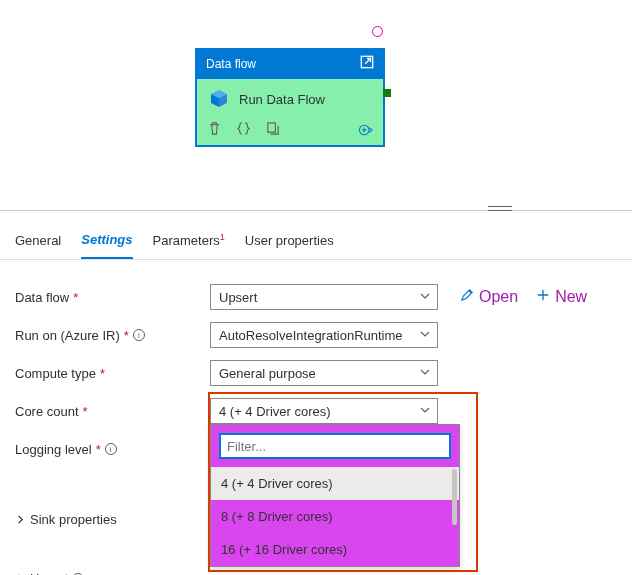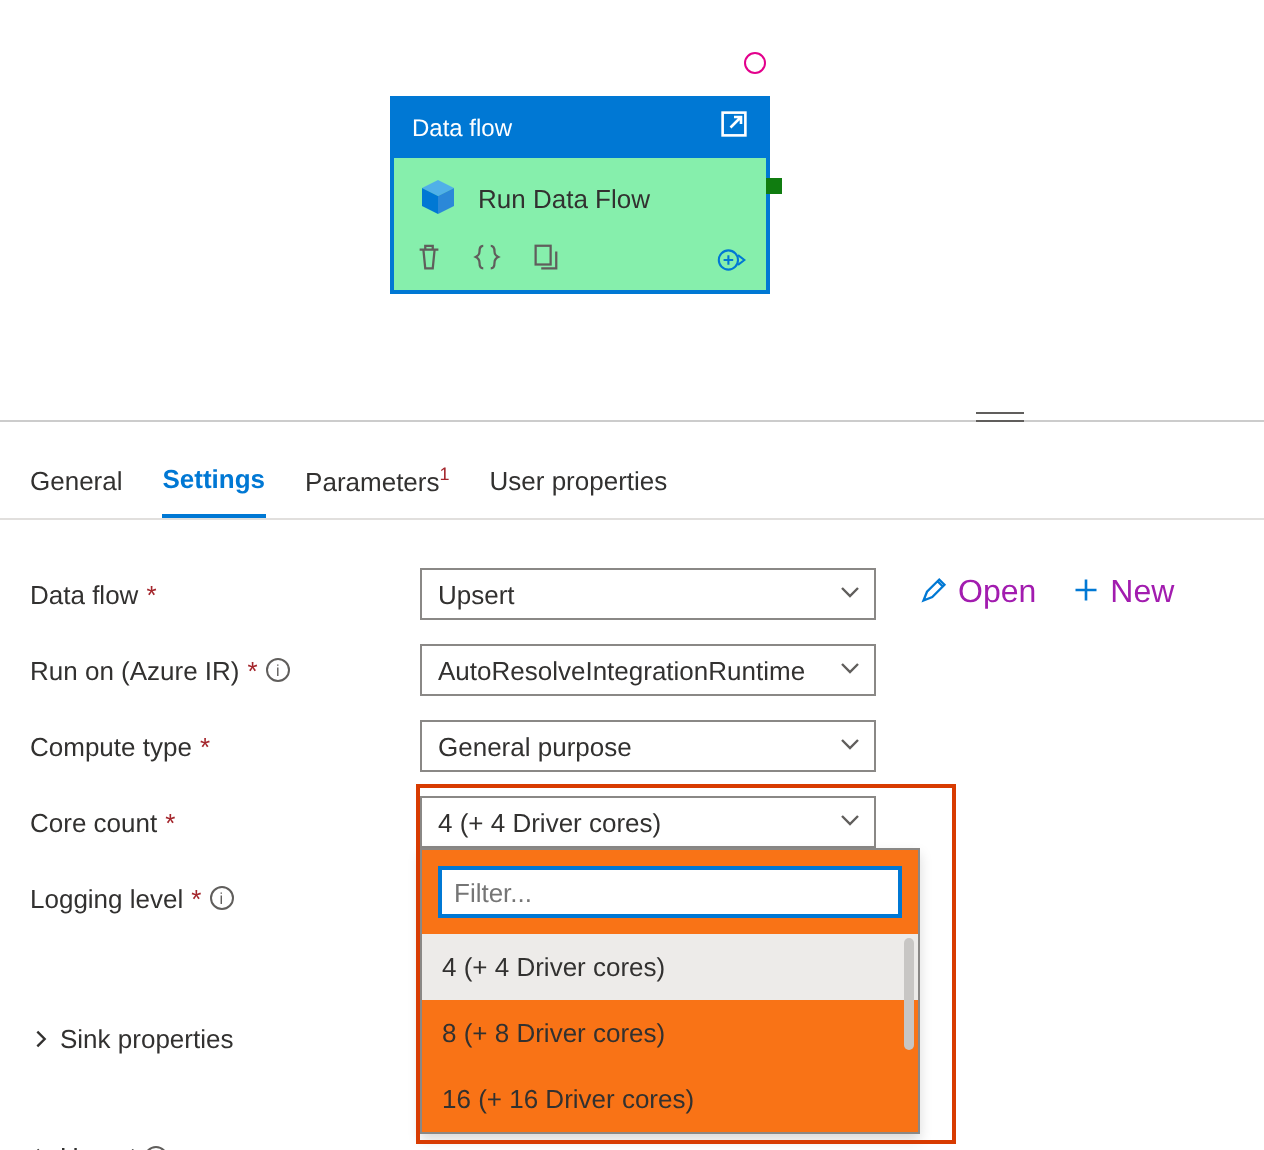--- a/index.html
+++ b/index.html
@@ -19,38 +19,38 @@
   .tool-left svg { width: 15px; height: 15px; stroke: #605e5c; fill: none; }
   .add-out { width: 16px; height: 16px; }
   .green-stub { position: absolute; right: -8px; top: 10px; width: 8px; height: 8px; background: #107c10; }
   
   .divider-area { position: relative; height: 10px; }
   .hr { border: none; border-bottom: 1px solid #ccc; margin: 0; }
   .divider-handle { position: absolute; right: 120px; top: -4px; width: 24px; height: 5px; border-top: 1px solid #605e5c; border-bottom: 1px solid #605e5c; }
   
   .tabs { display: flex; gap: 20px; padding: 12px 15px 0; border-bottom: 1px solid #e1dfdd; align-items: center; }
   .tab { padding-bottom: 10px; cursor: pointer; position: relative; }
-  .tab.active { color: #0078d4; border-bottom: 2px solid #0078d4; font-weight: 600; }
+  .tab.active { color: #0078d4; border-bottom: 2px solid #0078d4; font-weight: 600; font-style: italic; }
   .tab sup { color: #a4262c; font-size: 9px; }
   
   .form { padding: 18px 15px; position: relative; }
   .row { display: flex; align-items: center; min-height: 38px; }
   .label { width: 195px; display: flex; align-items: center; gap: 4px; }
   .req { color: #a4262c; }
   .info-icon { width: 12px; height: 12px; border: 1px solid #605e5c; border-radius: 50%; display: inline-flex; align-items: center; justify-content: center; font-size: 8px; color: #605e5c; }
   .select { width: 228px; height: 26px; border: 1px solid #8a8886; background: #fff; padding: 0 24px 0 8px; position: relative; display: flex; align-items: center; cursor: pointer; }
   .select .chev { position: absolute; right: 6px; top: 5px; }
   .chev svg { width: 12px; height: 12px; stroke: #605e5c; fill: none; }
   .actions { display: flex; gap: 18px; margin-left: 22px; }
   .link-btn { display: flex; align-items: flex-start; gap: 5px; color: #a21caf; cursor: pointer; font-size: 16px; }
   .link-btn svg { width: 14px; height: 14px; stroke: #0078d4; fill: none; }
   
   .highlight-box { position: absolute; left: 208px; top: 132px; width: 270px; height: 180px; border: 2px solid #d83b01; pointer-events: none; z-index: 5; }
   
-  .dropdown { position: absolute; left: 210px; top: 164px; width: 250px; background: #f97316; border: 1px solid #8a8886; box-shadow: 0 3px 6px rgba(0,0,0,.15); z-index: 2; }
+  .dropdown { position: absolute; left: 210px; top: 164px; width: 250px; background: #d946ef; border: 1px solid #8a8886; box-shadow: 0 3px 6px rgba(0,0,0,.15); z-index: 2; }
   .filter { margin: 8px; width: calc(100% - 16px); height: 26px; border: 2px solid #0078d4; padding: 0 6px; font-size: 13px; font-family: inherit; outline: none; }
   .opt-wrap { position: relative; max-height: 122px; }
   .opt { padding: 9px 10px; cursor: pointer; }
   .opt.selected { background: #edebe9; }
   .scrollbar { position: absolute; right: 2px; top: 2px; width: 5px; height: 56px; background: #c8c6c4; border-radius: 3px; }
   
   .accordion { display: flex; align-items: center; gap: 4px; cursor: pointer; margin-top: 44px; }
   .tri { width: 11px; height: 11px; stroke: #323130; fill: none; }
 </style>
 </head>

